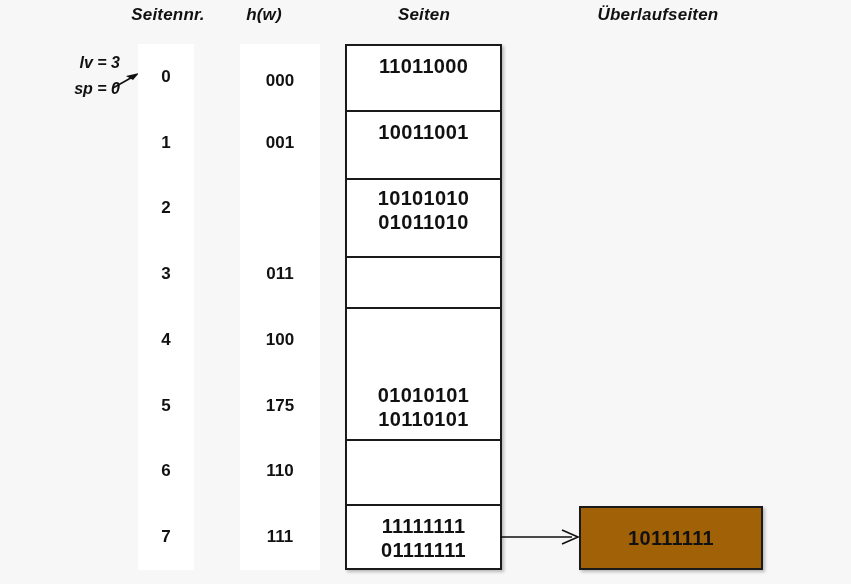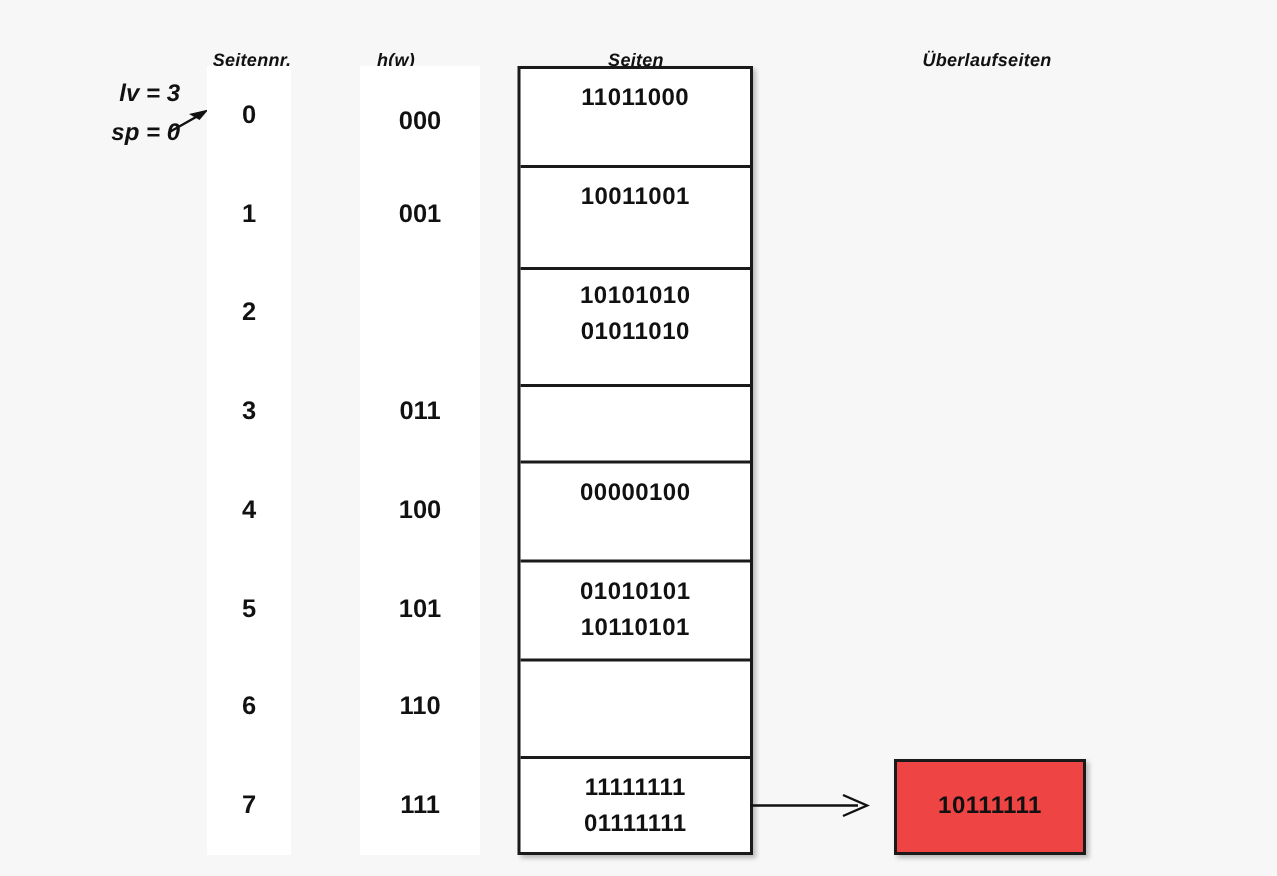--- a/index.html
+++ b/index.html
@@ -17,26 +17,25 @@
     position: relative;
     width: 851px;
     height: 584px;
   }
 
   
   .col-header {
     position: absolute;
     font-style: italic;
     font-weight: 600;
-    font-size: 12px;
+    font-size: 17px;
     color: #111111;
     white-space: nowrap;
     transform: translateX(-50%);
     letter-spacing: 0.2px;
-    margin-top: 28px;
   }
   #hdr-seitennr { left: 168px; top: 5px; }
   #hdr-hw       { left: 264px; top: 5px; }
   #hdr-seiten   { left: 424px; top: 5px; }
   #hdr-ueberlauf{ left: 658px; top: 5px; }
 
   
   #params {
     position: absolute;
     left: 40px;
@@ -100,36 +99,36 @@
     box-sizing: border-box;
     border-bottom: 2px solid #1a1a1a;
     display: flex;
     flex-direction: column;
     align-items: center;
     justify-content: flex-start;
     padding-top: 8px;
   }
   .page-row:last-child { border-bottom: none; }
   .entry {
-    font-size: 16px;
+    font-size: 20px;
     font-weight: 600;
     color: #111111;
     line-height: 24px;
     letter-spacing: 0.3px;
   }
 
   
   #overflow-box {
     position: absolute;
-    left: 596px;
+    left: 579px;
     top: 506px;
-    width: 128px;
+    width: 184px;
     height: 64px;
     border: 2px solid #1a1a1a;
-    background: #ef4444;
+    background: #a16207;
     box-sizing: border-box;
     display: flex;
     align-items: center;
     justify-content: center;
     box-shadow: 2px 2px 3px rgba(0,0,0,0.25);
   }
   #overflow-link {
     position: absolute;
     left: 500px;
     top: 522px;
@@ -165,40 +164,37 @@
       <div class="strip-cell" style="top: 328.75px; height: 65.75px;">5</div>
       <div class="strip-cell" style="top: 394.5px; height: 65.75px;">6</div>
       <div class="strip-cell" style="top: 460.25px; height: 65.75px;">7</div>
     </div>
 
   <div class="strip" id="strip-hw">
       <div class="strip-cell" style="top: 4px; height: 65.75px;">000</div>
       <div class="strip-cell" style="top: 65.75px; height: 65.75px;">001</div>
       <div class="strip-cell" style="top: 197.25px; height: 65.75px;">011</div>
       <div class="strip-cell" style="top: 263px; height: 65.75px;">100</div>
-      <div class="strip-cell" style="top: 328.75px; height: 65.75px;">101</div>
+      <div class="strip-cell" style="top: 328.75px; height: 65.75px;">175</div>
       <div class="strip-cell" style="top: 394.5px; height: 65.75px;">110</div>
       <div class="strip-cell" style="top: 460.25px; height: 65.75px;">111</div>
     </div>
 
   <div id="pages-table">
       <div class="page-row" style="top: 0px; height: 65.75px;">
         <div class="entry">11011000</div>
       </div>
       <div class="page-row" style="top: 65.75px; height: 68px;">
         <div class="entry">10011001</div>
       </div>
       <div class="page-row" style="top: 131.5px; height: 80px;">
         <div class="entry">10101010</div>
         <div class="entry">01011010</div>
       </div>
       <div class="page-row" style="top: 197.25px; height: 65.75px;"></div>
-      <div class="page-row" style="top: 263px; height: 65.75px;">
-        <div class="entry">00000100</div>
-      </div>
       <div class="page-row" style="top: 328.75px; height: 65.75px;">
         <div class="entry">01010101</div>
         <div class="entry">10110101</div>
       </div>
       <div class="page-row" style="top: 394.5px; height: 65.75px;"></div>
       <div class="page-row" style="top: 460.25px; height: 69px; border-bottom: none;">
         <div class="entry">11111111</div>
         <div class="entry">01111111</div>
       </div>
     </div>

